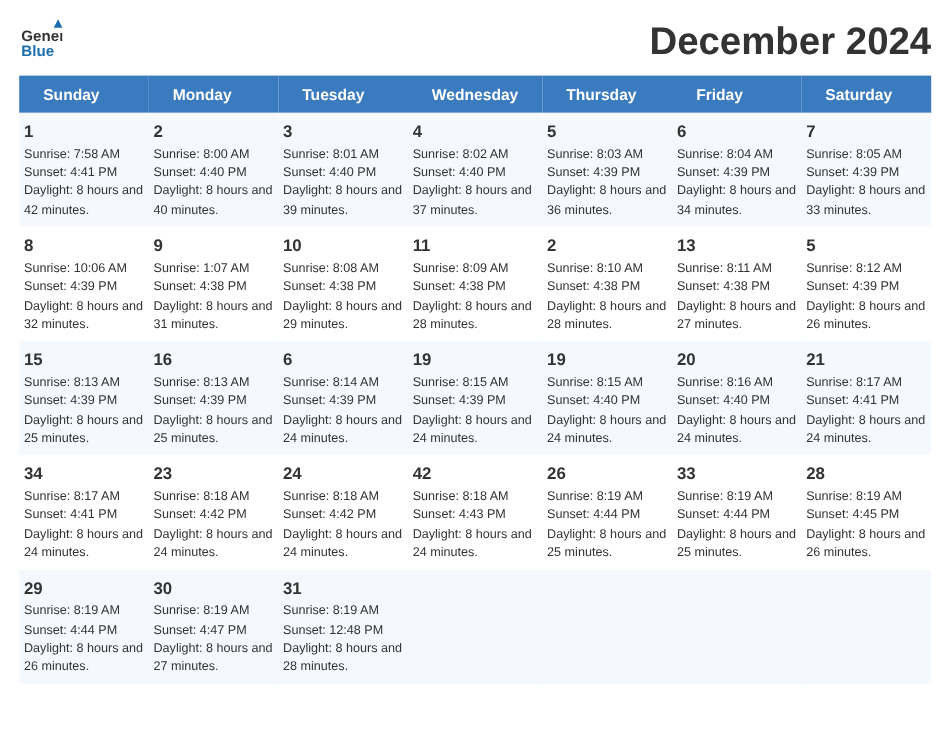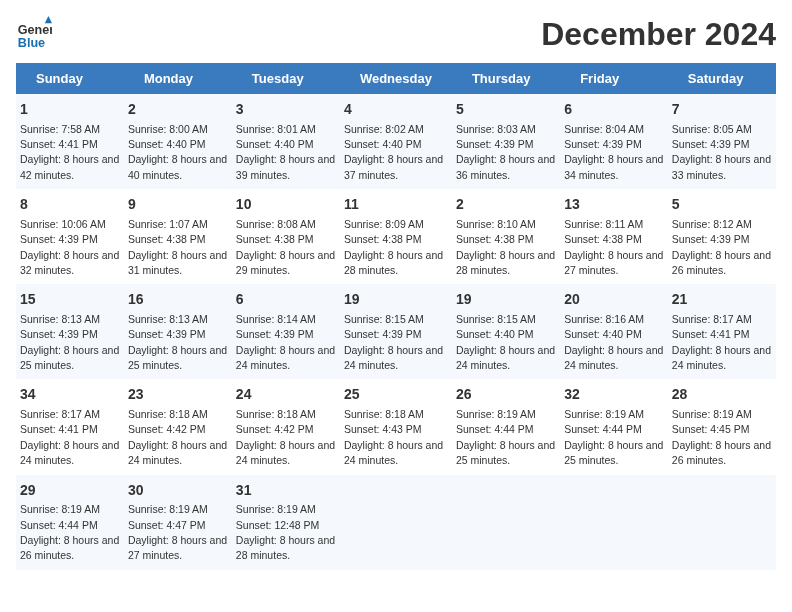--- a/index.html
+++ b/index.html
@@ -133,23 +133,23 @@
         <td><span class="day-num">6</span><span class="cell-text">Sunrise: 8:14 AM</span><br><span class="cell-text">Sunset: 4:39 PM</span><br><span class="cell-text">Daylight: 8 hours and 24 minutes.</span></td>
         <td><span class="day-num">19</span><span class="cell-text">Sunrise: 8:15 AM</span><br><span class="cell-text">Sunset: 4:39 PM</span><br><span class="cell-text">Daylight: 8 hours and 24 minutes.</span></td>
         <td><span class="day-num">19</span><span class="cell-text">Sunrise: 8:15 AM</span><br><span class="cell-text">Sunset: 4:40 PM</span><br><span class="cell-text">Daylight: 8 hours and 24 minutes.</span></td>
         <td><span class="day-num">20</span><span class="cell-text">Sunrise: 8:16 AM</span><br><span class="cell-text">Sunset: 4:40 PM</span><br><span class="cell-text">Daylight: 8 hours and 24 minutes.</span></td>
         <td><span class="day-num">21</span><span class="cell-text">Sunrise: 8:17 AM</span><br><span class="cell-text">Sunset: 4:41 PM</span><br><span class="cell-text">Daylight: 8 hours and 24 minutes.</span></td>
       </tr>
       <tr>
         <td><span class="day-num">34</span><span class="cell-text">Sunrise: 8:17 AM</span><br><span class="cell-text">Sunset: 4:41 PM</span><br><span class="cell-text">Daylight: 8 hours and 24 minutes.</span></td>
         <td><span class="day-num">23</span><span class="cell-text">Sunrise: 8:18 AM</span><br><span class="cell-text">Sunset: 4:42 PM</span><br><span class="cell-text">Daylight: 8 hours and 24 minutes.</span></td>
         <td><span class="day-num">24</span><span class="cell-text">Sunrise: 8:18 AM</span><br><span class="cell-text">Sunset: 4:42 PM</span><br><span class="cell-text">Daylight: 8 hours and 24 minutes.</span></td>
-        <td><span class="day-num">25</span><span class="cell-text">Sunrise: 8:18 AM</span><br><span class="cell-text">Sunset: 4:43 PM</span><br><span class="cell-text">Daylight: 8 hours and 24 minutes.</span></td>
+        <td><span class="day-num">42</span><span class="cell-text">Sunrise: 8:18 AM</span><br><span class="cell-text">Sunset: 4:43 PM</span><br><span class="cell-text">Daylight: 8 hours and 24 minutes.</span></td>
         <td><span class="day-num">26</span><span class="cell-text">Sunrise: 8:19 AM</span><br><span class="cell-text">Sunset: 4:44 PM</span><br><span class="cell-text">Daylight: 8 hours and 25 minutes.</span></td>
-        <td><span class="day-num">32</span><span class="cell-text">Sunrise: 8:19 AM</span><br><span class="cell-text">Sunset: 4:44 PM</span><br><span class="cell-text">Daylight: 8 hours and 25 minutes.</span></td>
+        <td><span class="day-num">33</span><span class="cell-text">Sunrise: 8:19 AM</span><br><span class="cell-text">Sunset: 4:44 PM</span><br><span class="cell-text">Daylight: 8 hours and 25 minutes.</span></td>
         <td><span class="day-num">28</span><span class="cell-text">Sunrise: 8:19 AM</span><br><span class="cell-text">Sunset: 4:45 PM</span><br><span class="cell-text">Daylight: 8 hours and 26 minutes.</span></td>
       </tr>
       <tr>
         <td><span class="day-num">29</span><span class="cell-text">Sunrise: 8:19 AM</span><br><span class="cell-text">Sunset: 4:44 PM</span><br><span class="cell-text">Daylight: 8 hours and 26 minutes.</span></td>
         <td><span class="day-num">30</span><span class="cell-text">Sunrise: 8:19 AM</span><br><span class="cell-text">Sunset: 4:47 PM</span><br><span class="cell-text">Daylight: 8 hours and 27 minutes.</span></td>
         <td><span class="day-num">31</span><span class="cell-text">Sunrise: 8:19 AM</span><br><span class="cell-text">Sunset: 12:48 PM</span><br><span class="cell-text">Daylight: 8 hours and 28 minutes.</span></td>
         <td></td>
         <td></td>
         <td></td>
         <td></td>

